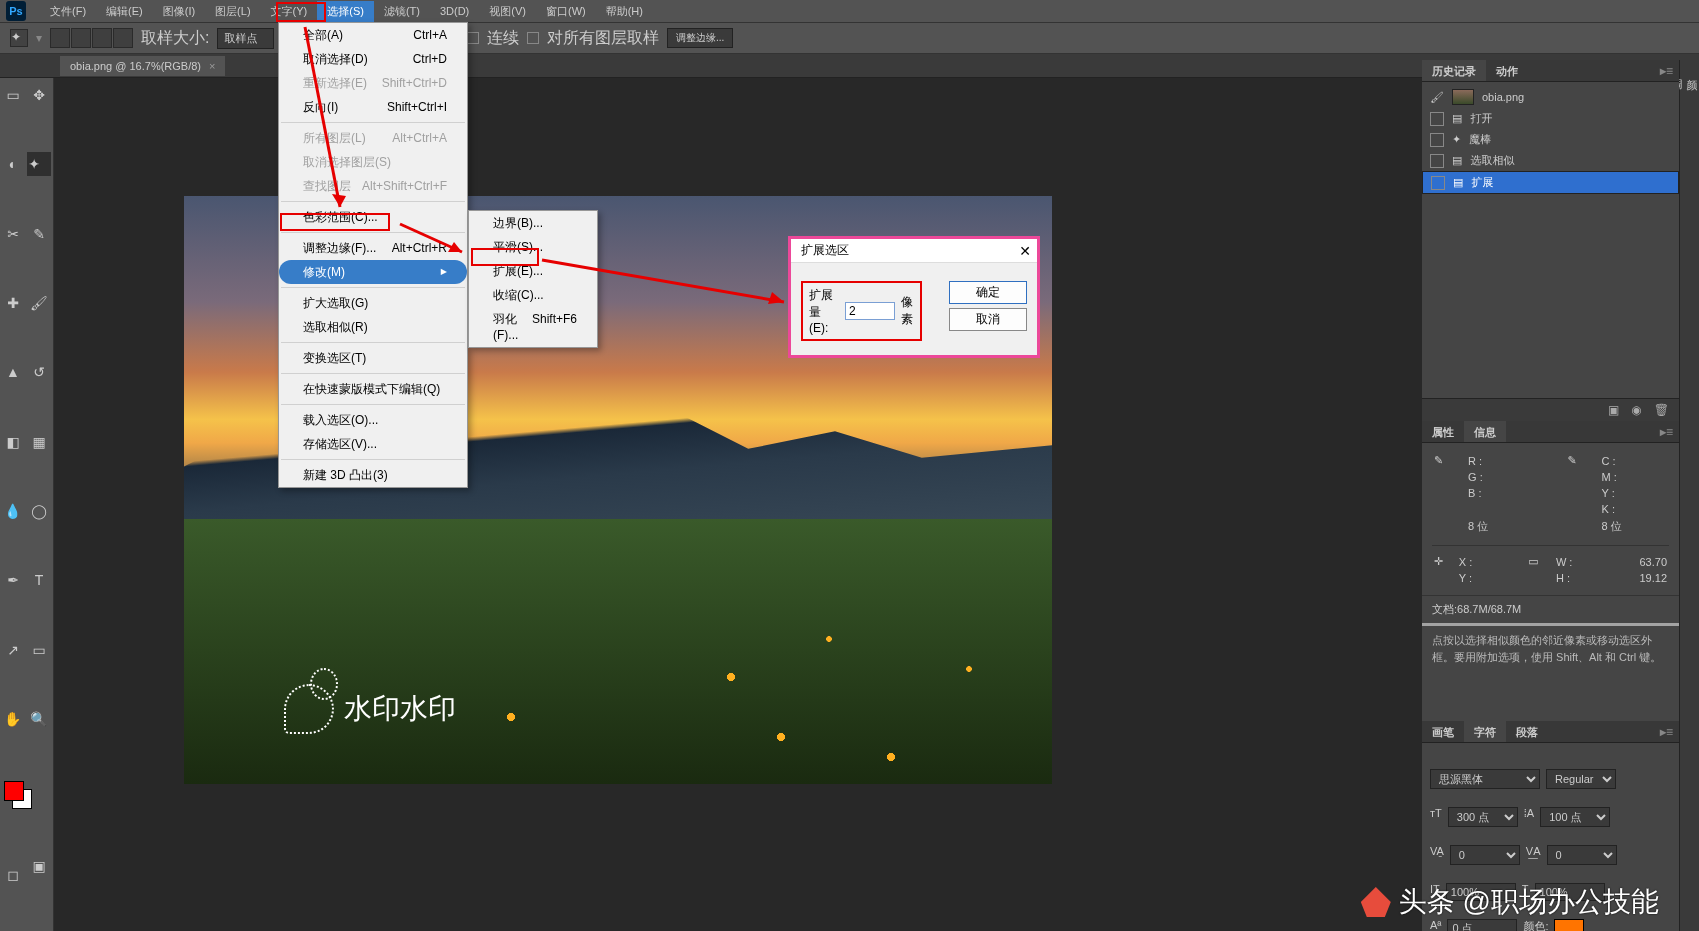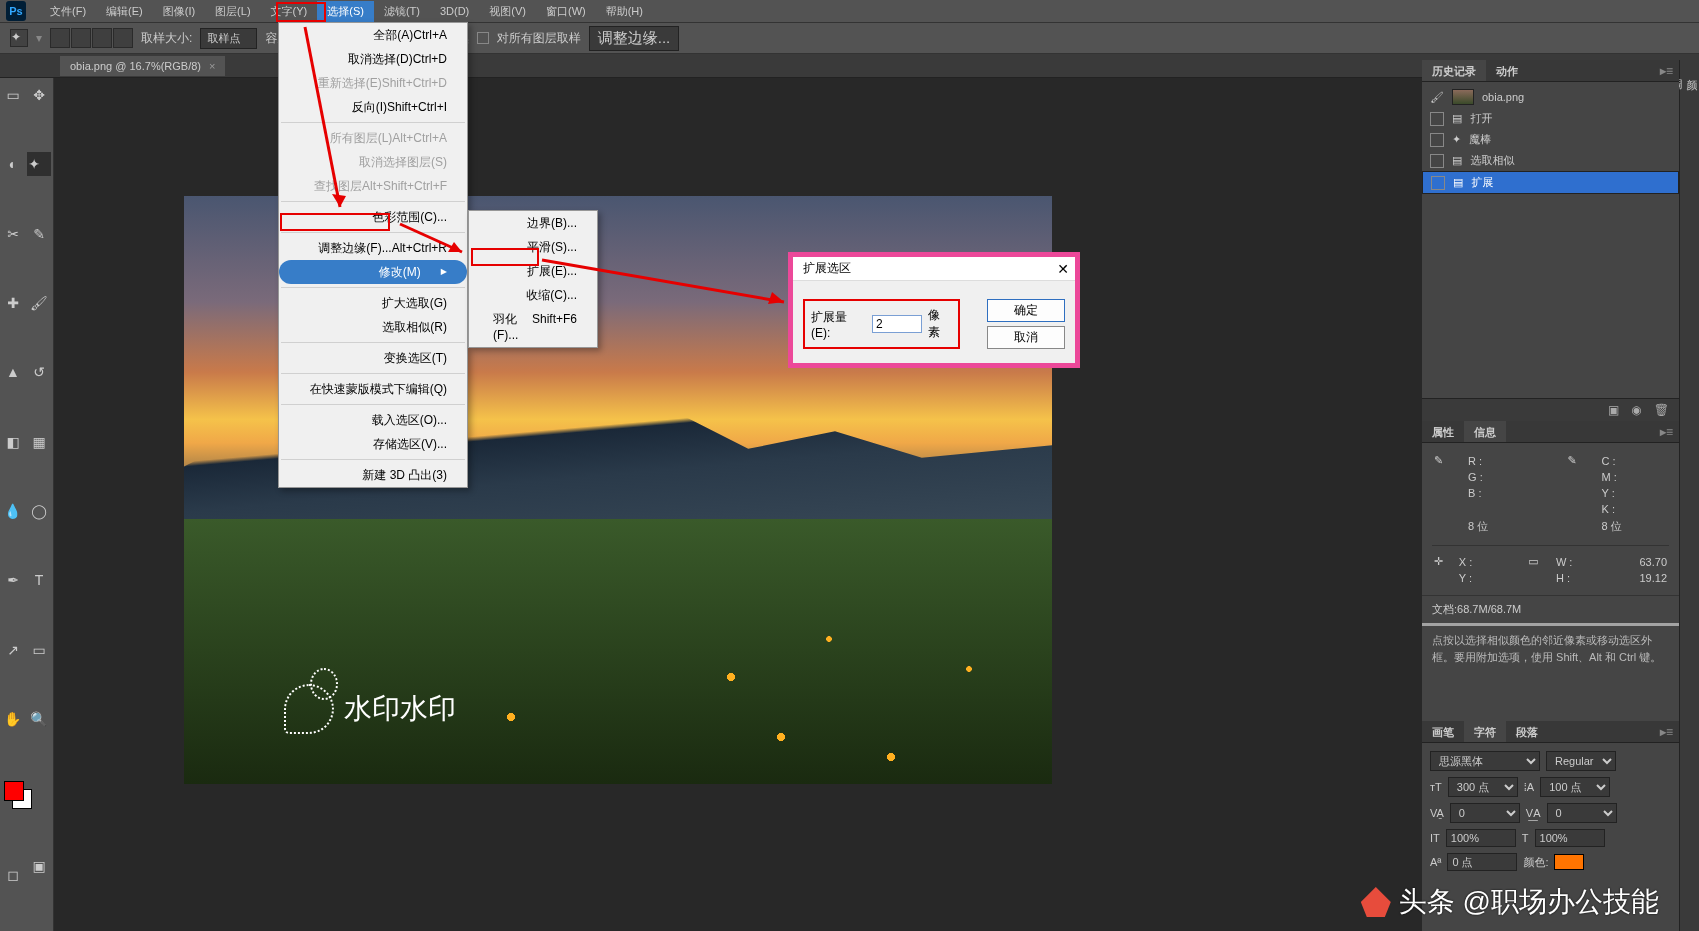--- a/index.html
+++ b/index.html
@@ -9,24 +9,24 @@
 .menubar { height:22px; background:#535353; display:flex; align-items:center; padding-left:6px; }
 .ps-logo { width:20px; height:20px; background:#001e36; color:#31a8ff; font-weight:bold; font-size:11px; display:flex; align-items:center; justify-content:center; border-radius:3px; margin-right:14px; }
 .mitem { padding:3px 10px; cursor:default; font-size:11px; }
 .mitem.active { background:#377dc8; color:#fff; }
 
 
 .optbar { height:32px; background:#535353; border-top:1px solid #333; border-bottom:1px solid #333; display:flex; align-items:center; padding-left:10px; gap:8px; }
 .tool-ico { width:18px; height:18px; background:#424242; border:1px solid #2a2a2a; }
 .btngrp { display:flex; gap:1px; }
 .btngrp .sq { width:20px; height:20px; background:#3f3f3f; border:1px solid #2a2a2a; }
-.lbl { font-size:12px; color:#ccc; }
+.lbl { font-size:16px; color:#ccc; }
 .sel { background:#3a3a3a; border:1px solid #222; padding:2px 16px 2px 6px; color:#ccc; font-size:11px; position:relative; }
 .ck { width:12px; height:12px; border:1px solid #888; display:inline-block; vertical-align:middle; }
-.obtn { background:#3a3a3a; border:1px solid #222; padding:2px 8px; font-size:15px; color:#ccc; }
+.obtn { background:#3a3a3a; border:1px solid #222; padding:2px 8px; font-size:10px; color:#ccc; }
 
 
 .tabrow { height:24px; background:#3a3a3a; display:flex; align-items:center; padding-left:60px; border-bottom:1px solid #222; }
 .doctab { background:#535353; padding:4px 10px; font-size:11px; color:#ccc; display:flex; align-items:center; gap:8px; }
 .doctab .x { color:#999; }
 
 
 .lefttools { position:absolute; left:0; top:78px; width:54px; bottom:0; background:#535353; border-right:1px solid #333; display:flex; flex-wrap:wrap; padding-top:4px; }
 .lefttools .t { width:24px; height:24px; margin:1px; border:1px solid transparent; display:flex; align-items:center; justify-content:center; font-size:14px; color:#ccc; }
 .lefttools .t.sel { background:#2f2f2f; }
@@ -39,34 +39,34 @@
 .photo { position:absolute; left:130px; top:118px; width:868px; height:588px; background:linear-gradient(to bottom,#4a5670 0%,#7a6a7a 18%,#c97a4a 30%,#f5c24a 38%,#f0a848 42%,#2a3848 55%,#324a2a 70%,#1a2a14 100%); }
 .mtn { position:absolute; bottom:42%; left:0; right:0; height:30%; background:linear-gradient(175deg,transparent 40%,#1a2838 42%,#2a3a4a 60%,#3a4a58 100%); clip-path:polygon(0 60%,8% 40%,15% 55%,22% 20%,30% 45%,38% 10%,46% 35%,55% 25%,65% 50%,75% 40%,85% 55%,100% 48%,100% 100%,0 100%); }
 .grass { position:absolute; bottom:0; left:0; right:0; height:45%; background:linear-gradient(to bottom,#3a5a2a,#1a2a10); }
 .flower { position:absolute; width:14px; height:14px; background:radial-gradient(circle,#ffb020 40%,transparent 42%); border-radius:50%; }
 .wm { position:absolute; left:100px; bottom:50px; display:flex; align-items:center; gap:10px; color:#fff; font-size:28px; font-weight:500; }
 .squirrel { width:50px; height:50px; border:2px dotted #fff; border-radius:50% 50% 50% 10%; position:relative; }
 .squirrel::before { content:''; position:absolute; width:24px; height:28px; border:2px dotted #fff; border-radius:50%; top:-18px; left:24px; }
 
 
 .menu { position:absolute; background:#f0f0f0; border:1px solid #979797; box-shadow:3px 3px 6px rgba(0,0,0,.3); color:#000; font-size:12px; z-index:50; }
-.menu .row { display:flex; justify-content:flex-end; padding:4px 20px 4px 24px; line-height:16px; }
+.menu .row { display:flex; justify-content:space-between; padding:4px 20px 4px 24px; line-height:16px; }
 .menu .row.dis { color:#a0a0a0; }
 .menu .row.hl { background:#377dc8; color:#fff;border-radius:12px; }
 .menu .sep { height:1px; background:#d0d0d0; margin:3px 2px; }
 .menu .arr::after { content:'▶'; font-size:8px; margin-left:20px; }
 .menu1 { left:278px; top:22px; width:190px; }
 .menu2 { left:468px; top:210px; width:130px; }
 .redbox1 { position:absolute; border:2px solid #e60000; pointer-events:none; z-index:60; }
 .rb-sel { left:276px; top:2px; width:50px; height:20px; }
 .rb-mod { left:280px; top:213px; width:110px; height:18px; }
 .rb-exp { left:471px; top:248px; width:68px; height:18px; }
 
 
-.dlg { position:absolute; left:788px; top:252px; width:292px; background:#f0f0f0; border:5px solid #ec4899; z-index:70; color:#000; }
+.dlg { position:absolute; left:788px; top:236px; width:252px; background:#f0f0f0; border:3px solid #ec4899; z-index:70; color:#000; }
 .dlg .titlebar { background:#fff; height:24px; display:flex; justify-content:space-between; align-items:center; padding:0 6px 0 10px; font-size:12px; border-bottom:1px solid #ddd; }
 .dlg .body { padding:18px 10px 14px; display:flex; gap:27px; }
 .dlg .fieldrow { display:flex; align-items:center; gap:6px; border:2px solid #e60000; padding:4px 6px; }
 .dlg input { width:50px; border:1px solid #7a9fd4; padding:1px 3px; font-size:12px; }
 .dlg .btns { display:flex; flex-direction:column; gap:4px; }
 .dlg .dbtn { width:78px; padding:2px 0; text-align:center; border:1px solid #888; background:#fdfdfd; font-size:12px; }
 .dlg .dbtn.ok { border:1px solid #2f6fc0; }
 .dlg .closex { font-size:14px; cursor:default; }
 
 
@@ -90,21 +90,21 @@
 .hico { width:14px; height:14px; border:1px solid #888; }
 .iconrow { display:flex; justify-content:flex-end; gap:12px; padding:4px 10px; background:#3a3a3a; border-top:1px solid #222; color:#aaa; font-size:12px; }
 
 .info { padding:8px 10px; font-size:11px; color:#ccc; }
 .info table { width:100%; }
 .info td { padding:1px 0; }
 .doclbl { padding:6px 10px; font-size:11px; }
 .hint { padding:6px 10px; font-size:11px; color:#bbb; line-height:1.5; }
 
 .char { padding:8px; font-size:11px; }
-.char .crow { display:flex; gap:6px; align-items:center; margin-bottom:6px; }
+.char .crow { display:flex; gap:6px; margin-bottom:6px;margin-top:18px; }
 .char select,.char input { background:#3a3a3a; border:1px solid #222; color:#ccc; padding:2px 4px; font-size:11px; }
 .char .w50 { width:70px; }
 
 .footerwm { position:absolute; right:40px; bottom:10px; font-size:28px; color:#fff; font-weight:500; z-index:200; display:flex; align-items:center; gap:8px; text-shadow:0 0 2px #000; }
 .footlogo { width:30px; height:30px; background:#e74c3c; clip-path:polygon(50% 0,100% 50%,80% 100%,20% 100%,0 50%); }
 </style>
 </head>
 <body>
 
 <div class="menubar">

